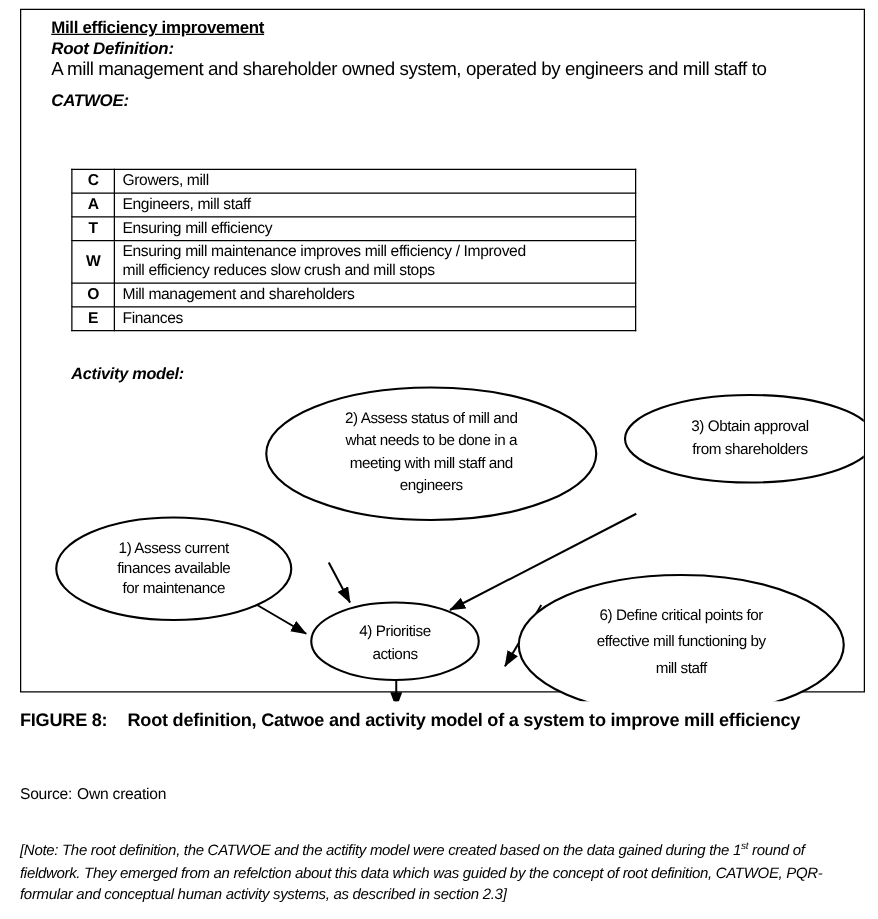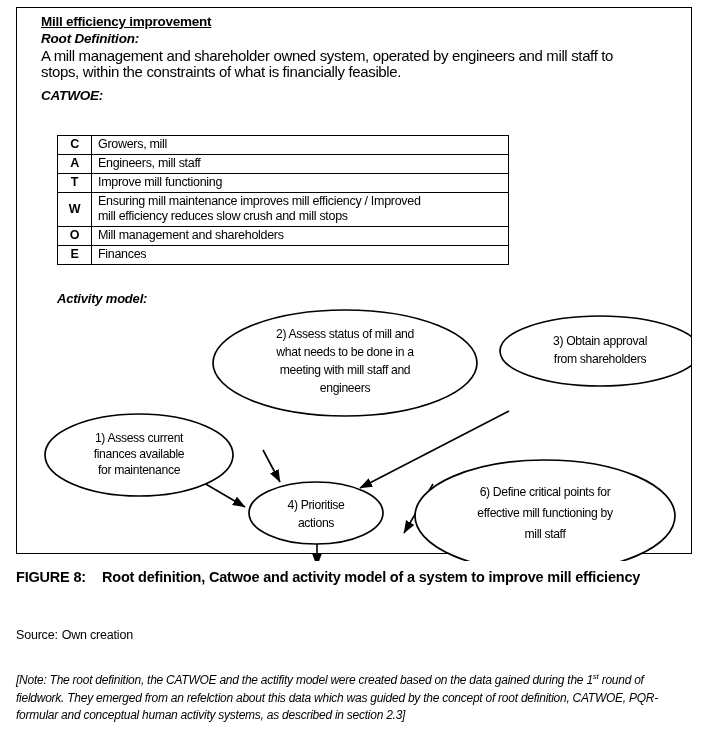--- a/index.html
+++ b/index.html
@@ -171,21 +171,20 @@
 </head>
 <body>
 
 <div id="figure-frame">
 
   <div class="inner-pad">
     <div class="hdg-underline">Mill efficiency improvement</div>
     <div class="hdg-italic">Root Definition:</div>
     <div class="body-text">
       <div>A mill management and shareholder owned system, operated by engineers and mill staff to</div>
-      <div>stops, within the constraints of what is financially feasible.</div>
     </div>
     <div class="hdg-italic" style="margin-top:9px;">CATWOE:</div>
   </div>
 
   <table id="catwoe-table">
     <tbody>
       <tr>
         <td class="key">C</td>
         <td class="val">
           <div>Growers, mill</div>
@@ -193,21 +192,21 @@
       </tr>
       <tr>
         <td class="key">A</td>
         <td class="val">
           <div>Engineers, mill staff</div>
         </td>
       </tr>
       <tr>
         <td class="key">T</td>
         <td class="val">
-          <div>Improve mill functioning</div>
+          <div>Ensuring mill efficiency</div>
         </td>
       </tr>
       <tr>
         <td class="key">W</td>
         <td class="val">
           <div>Ensuring mill maintenance improves mill efficiency / Improved</div>
           <div>mill efficiency reduces slow crush and mill stops</div>
         </td>
       </tr>
       <tr>

